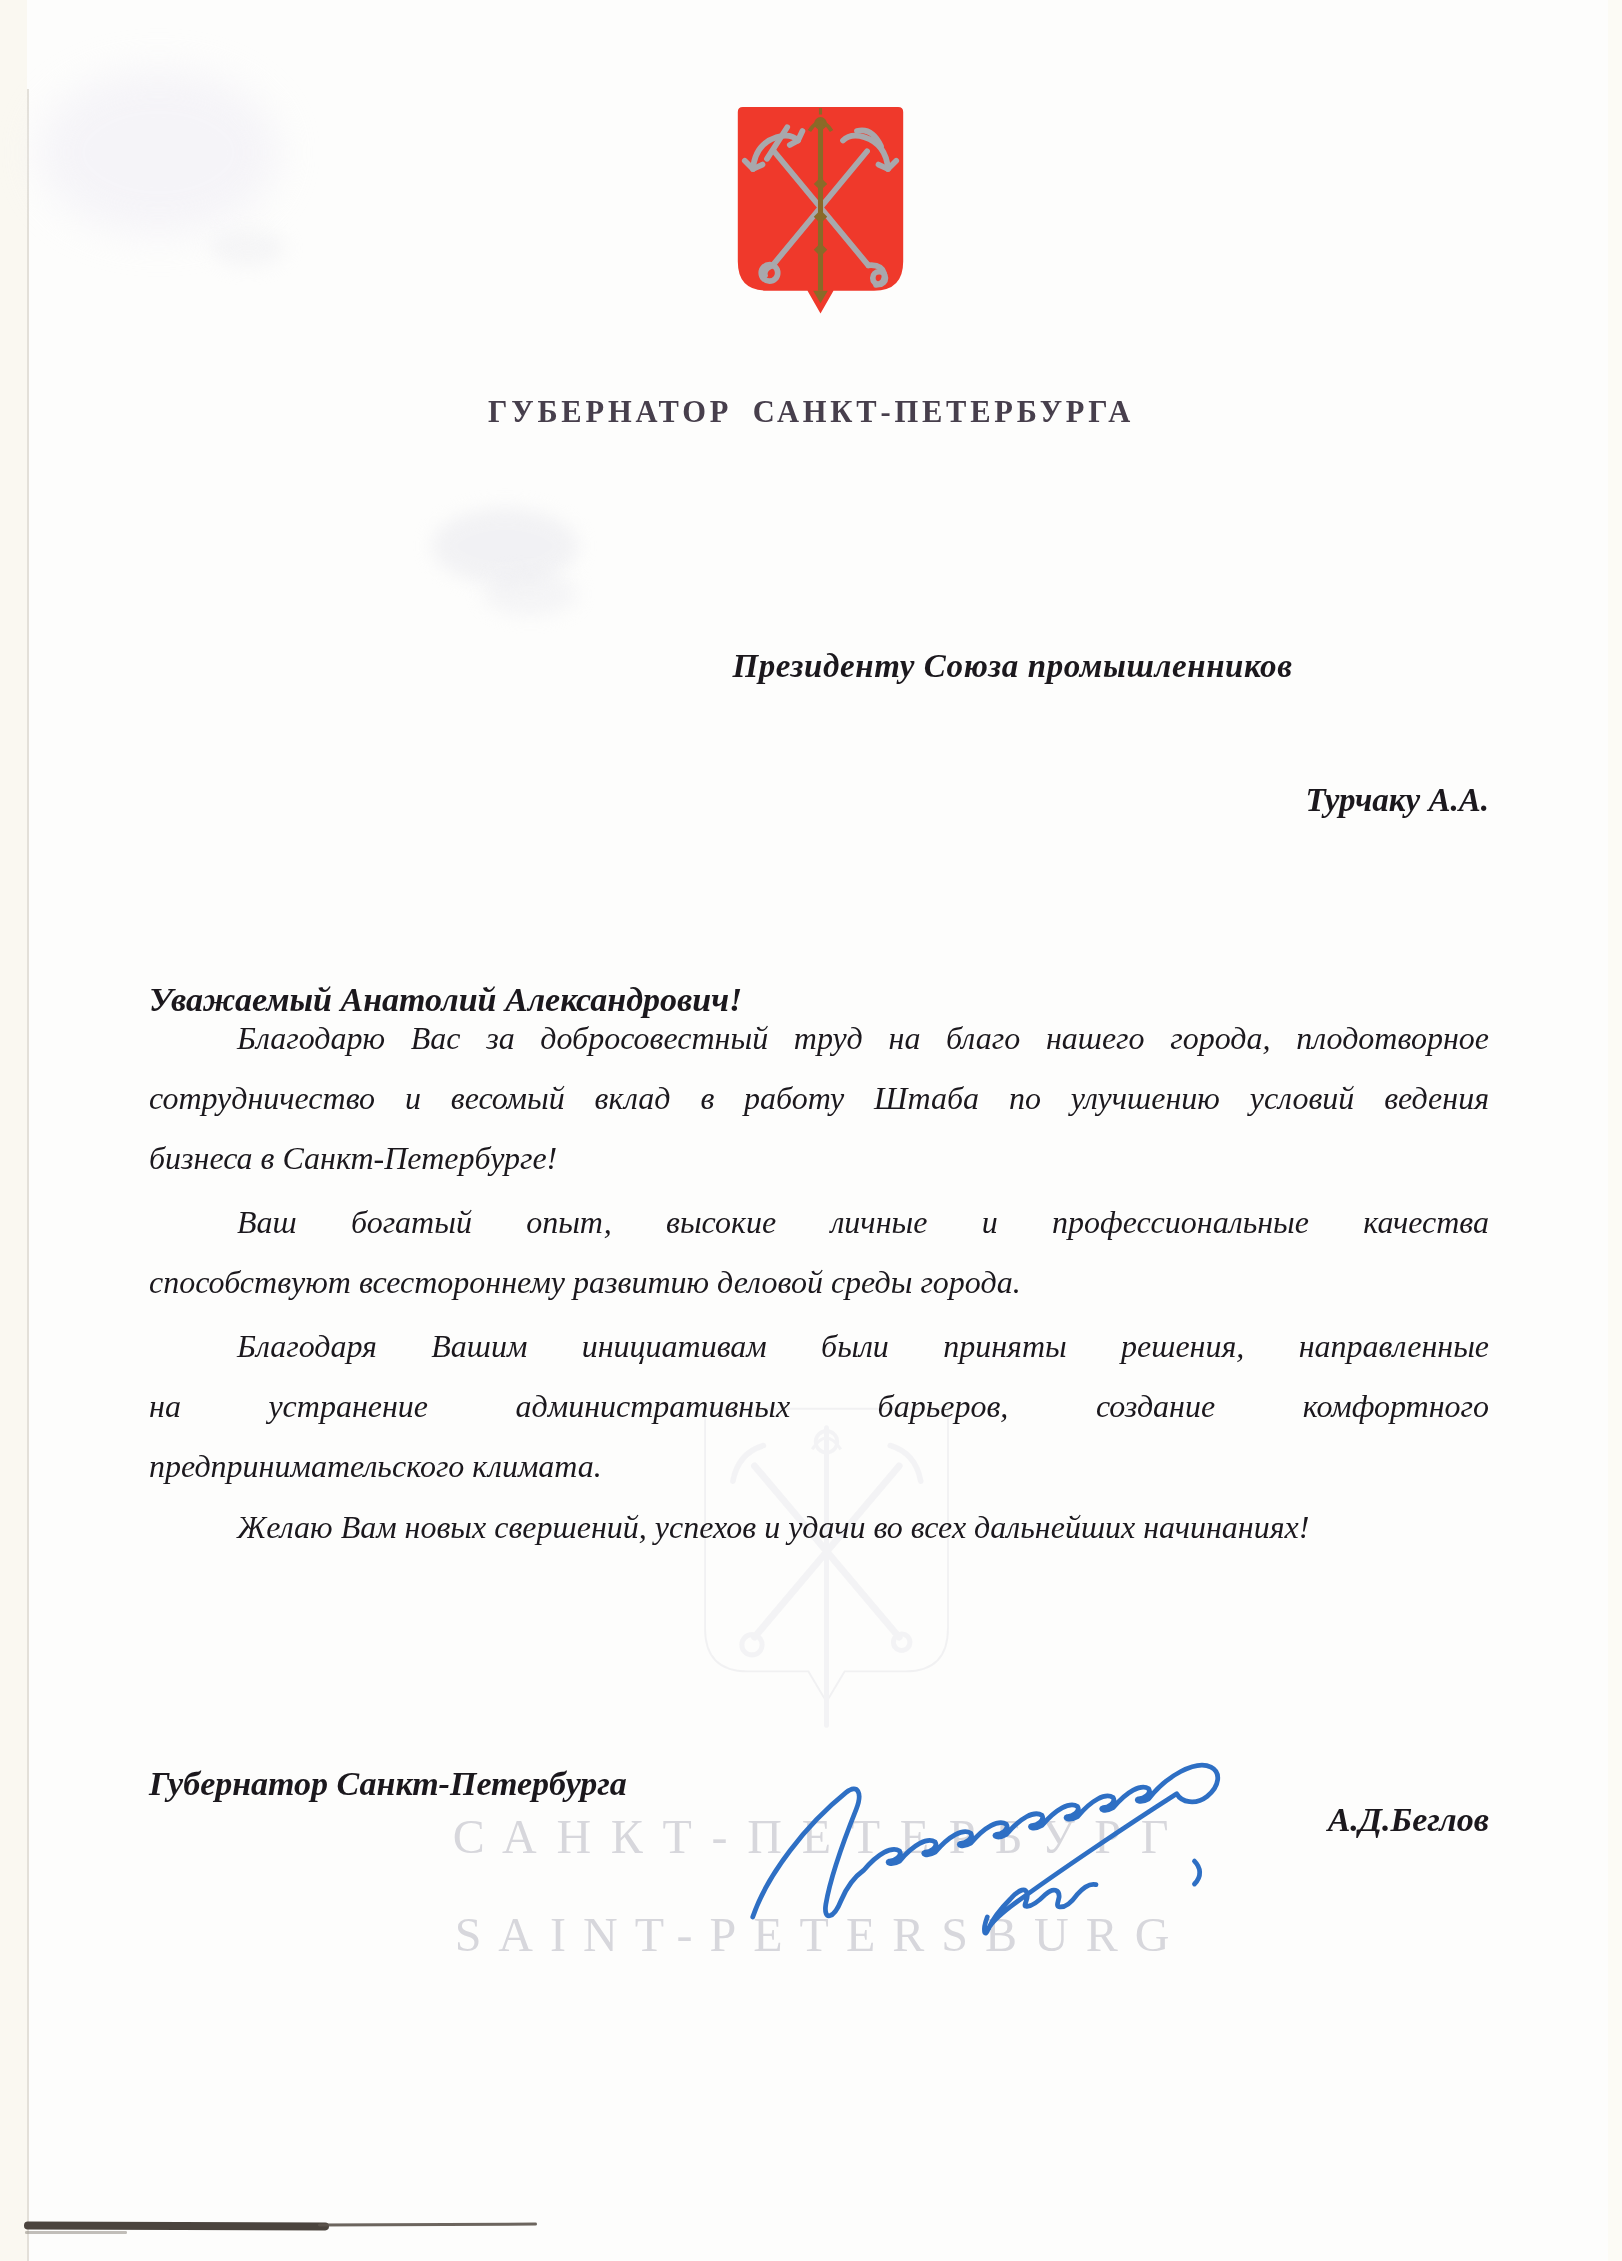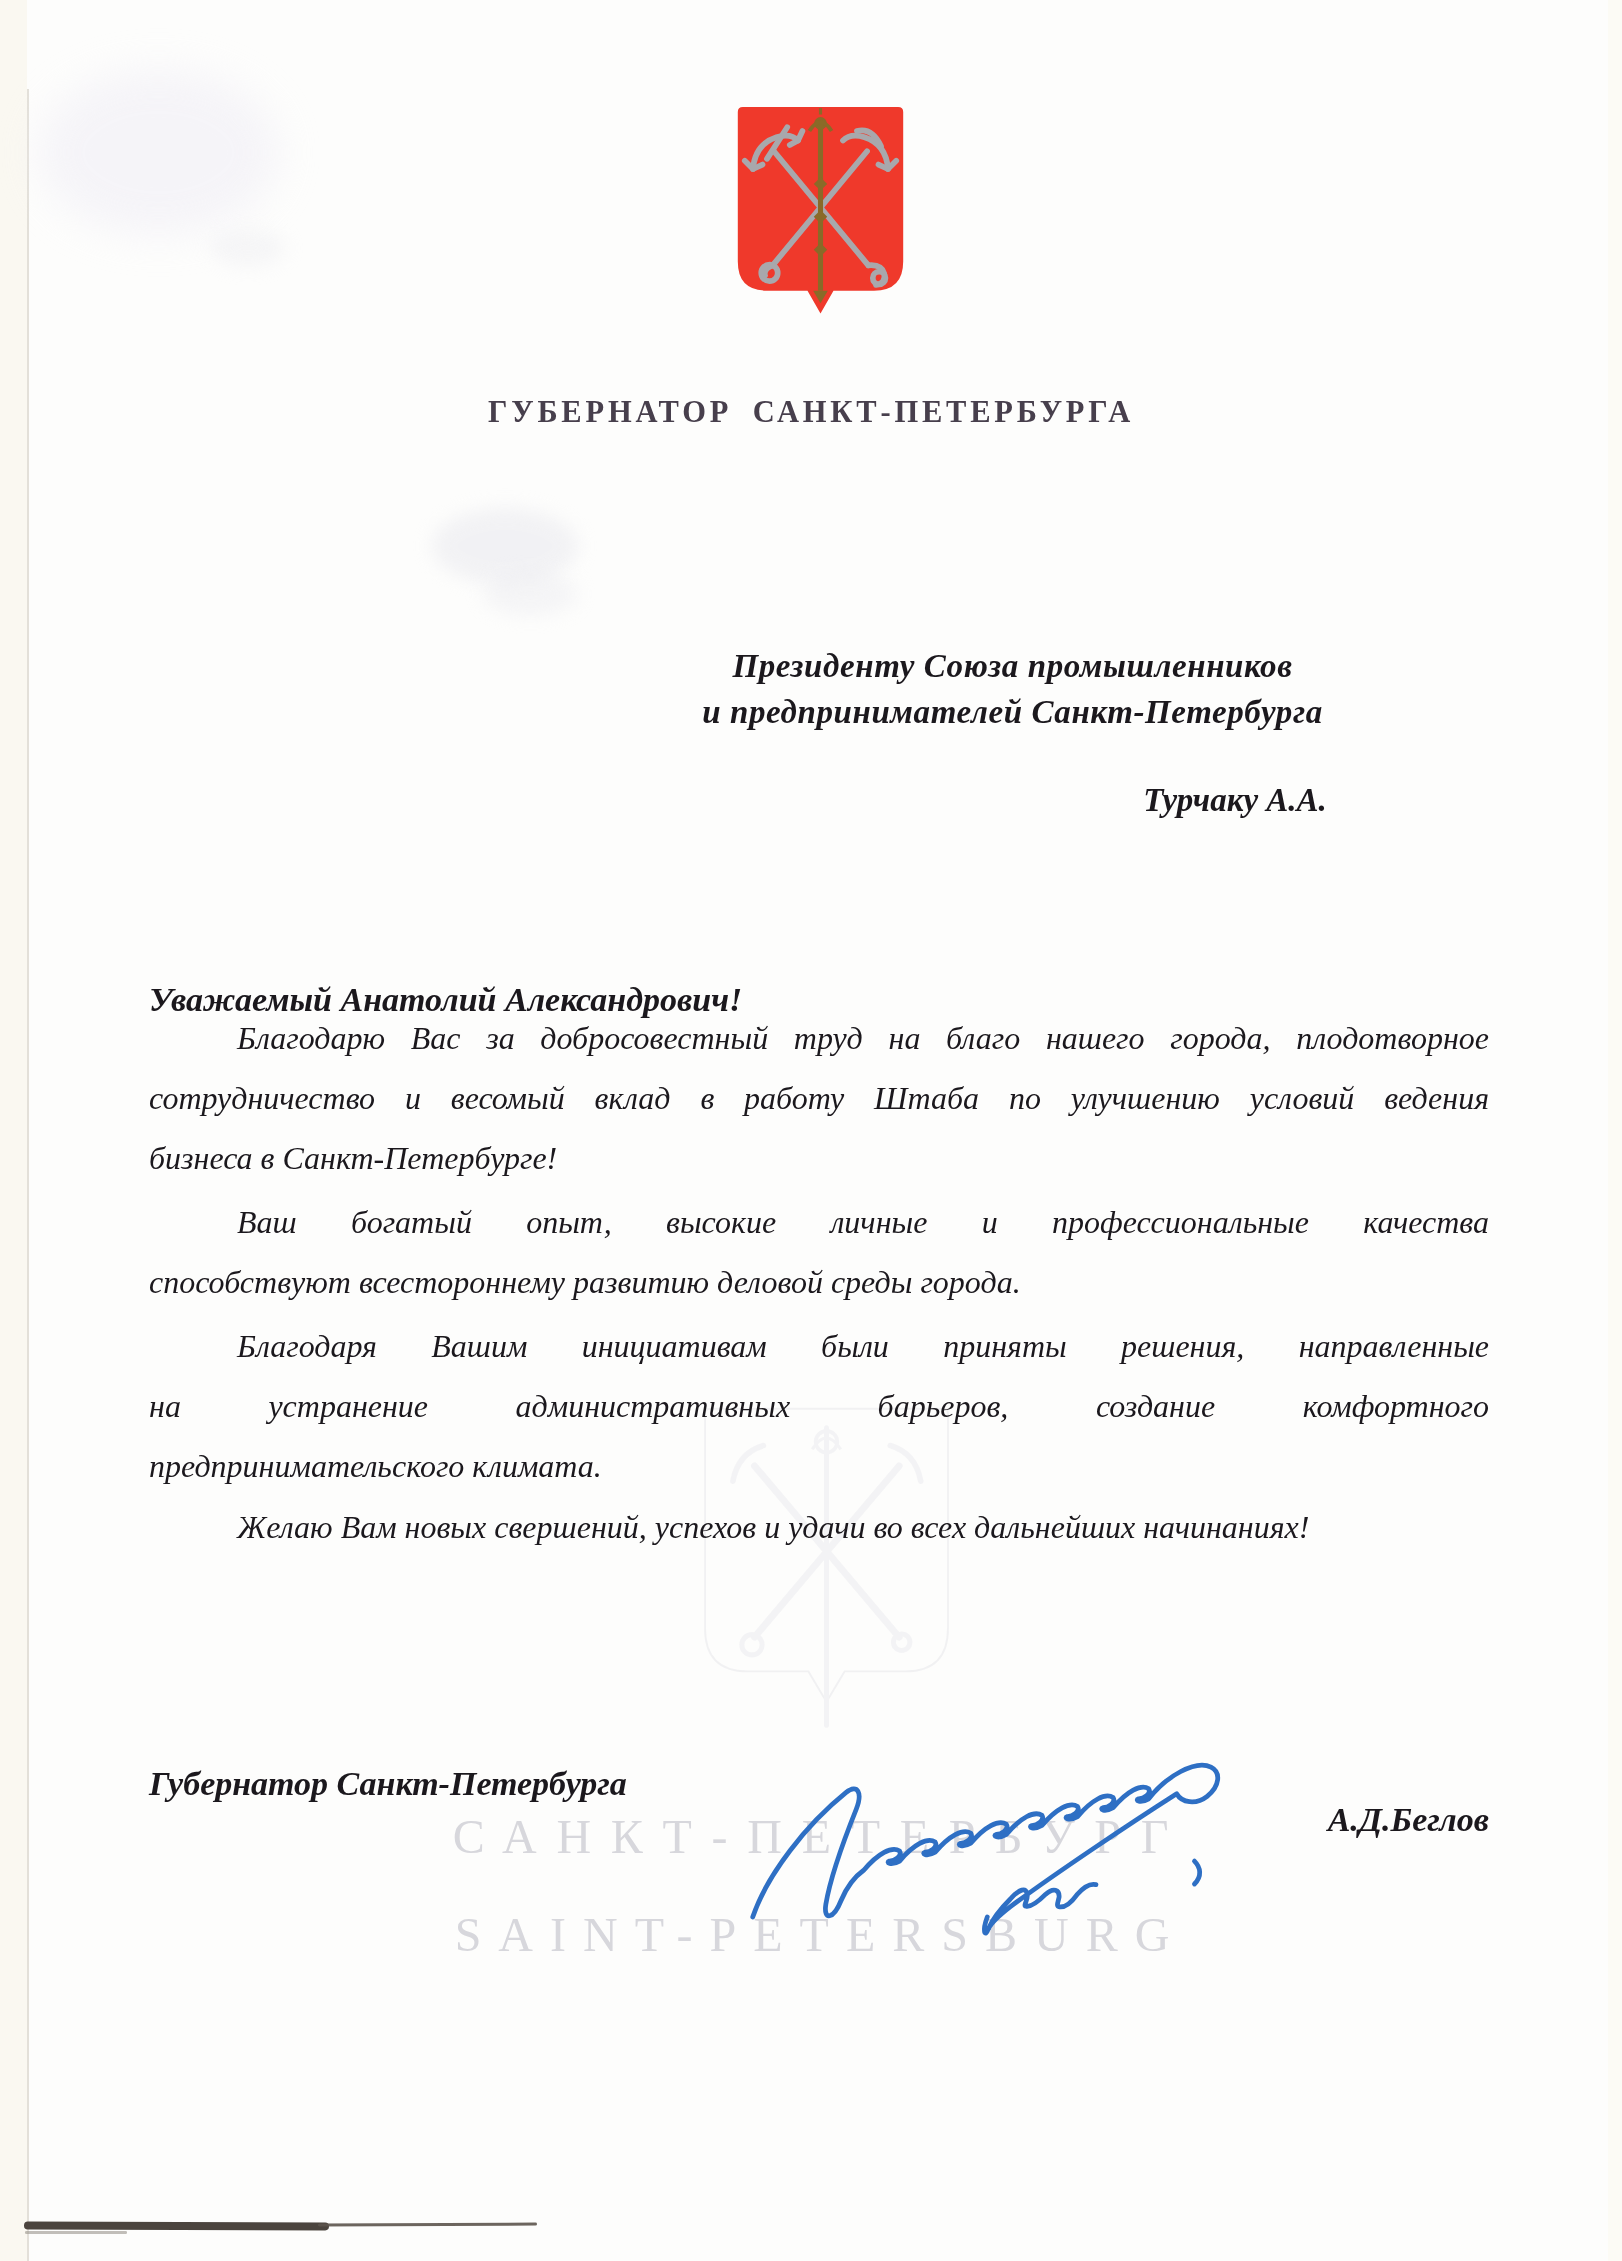--- a/index.html
+++ b/index.html
@@ -36,21 +36,21 @@
 
   
   .recipient{
     position:absolute;right:133px;top:643px;width:953px;
     text-align:center;
     font-size:33px;font-weight:bold;font-style:italic;
     line-height:46px;letter-spacing:0.6px;
   }
   .recipient-name{
     position:absolute;right:133px;top:782px;width:508px;
-    text-align:center;
+    text-align:right;
     font-size:33px;font-weight:bold;font-style:italic;
   }
 
   
   .salutation{
     position:absolute;left:149px;top:981px;width:1340px;
     font-size:34px;font-weight:bold;font-style:italic;
   }
   .body-text{position:absolute;left:149px;top:1008px;width:1340px;z-index:2;}
   .line{
@@ -140,21 +140,20 @@
       <rect x="129" y="170" width="15" height="15" transform="rotate(45 136.5 177.5)" stroke="none"></rect>
       <rect x="129" y="222" width="15" height="15" transform="rotate(45 136.5 229.5)" stroke="none"></rect>
       <path d="M125 294 H148 L136.5 314 Z" stroke="none"></path>
     </g>
   </svg>
 
   <div class="header-title">ГУБЕРНАТОР САНКТ-ПЕТЕРБУРГА</div>
 
   <div class="recipient">
     <div>Президенту Союза промышленников</div>
-    <div>и предпринимателей Санкт-Петербурга</div>
   </div>
   <div class="recipient-name">Турчаку А.А.</div>
 
   <div class="salutation">Уважаемый Анатолий Александрович!</div>
 
   <div class="body-text">
     <div class="line indent just">Благодарю Вас за добросовестный труд на благо нашего города, плодотворное</div>
     <div class="line just">сотрудничество и весомый вклад в работу Штаба по улучшению условий ведения</div>
     <div class="line p-end">бизнеса в Санкт-Петербурге!</div>
     <div class="line indent just">Ваш богатый опыт, высокие личные и профессиональные качества</div>

